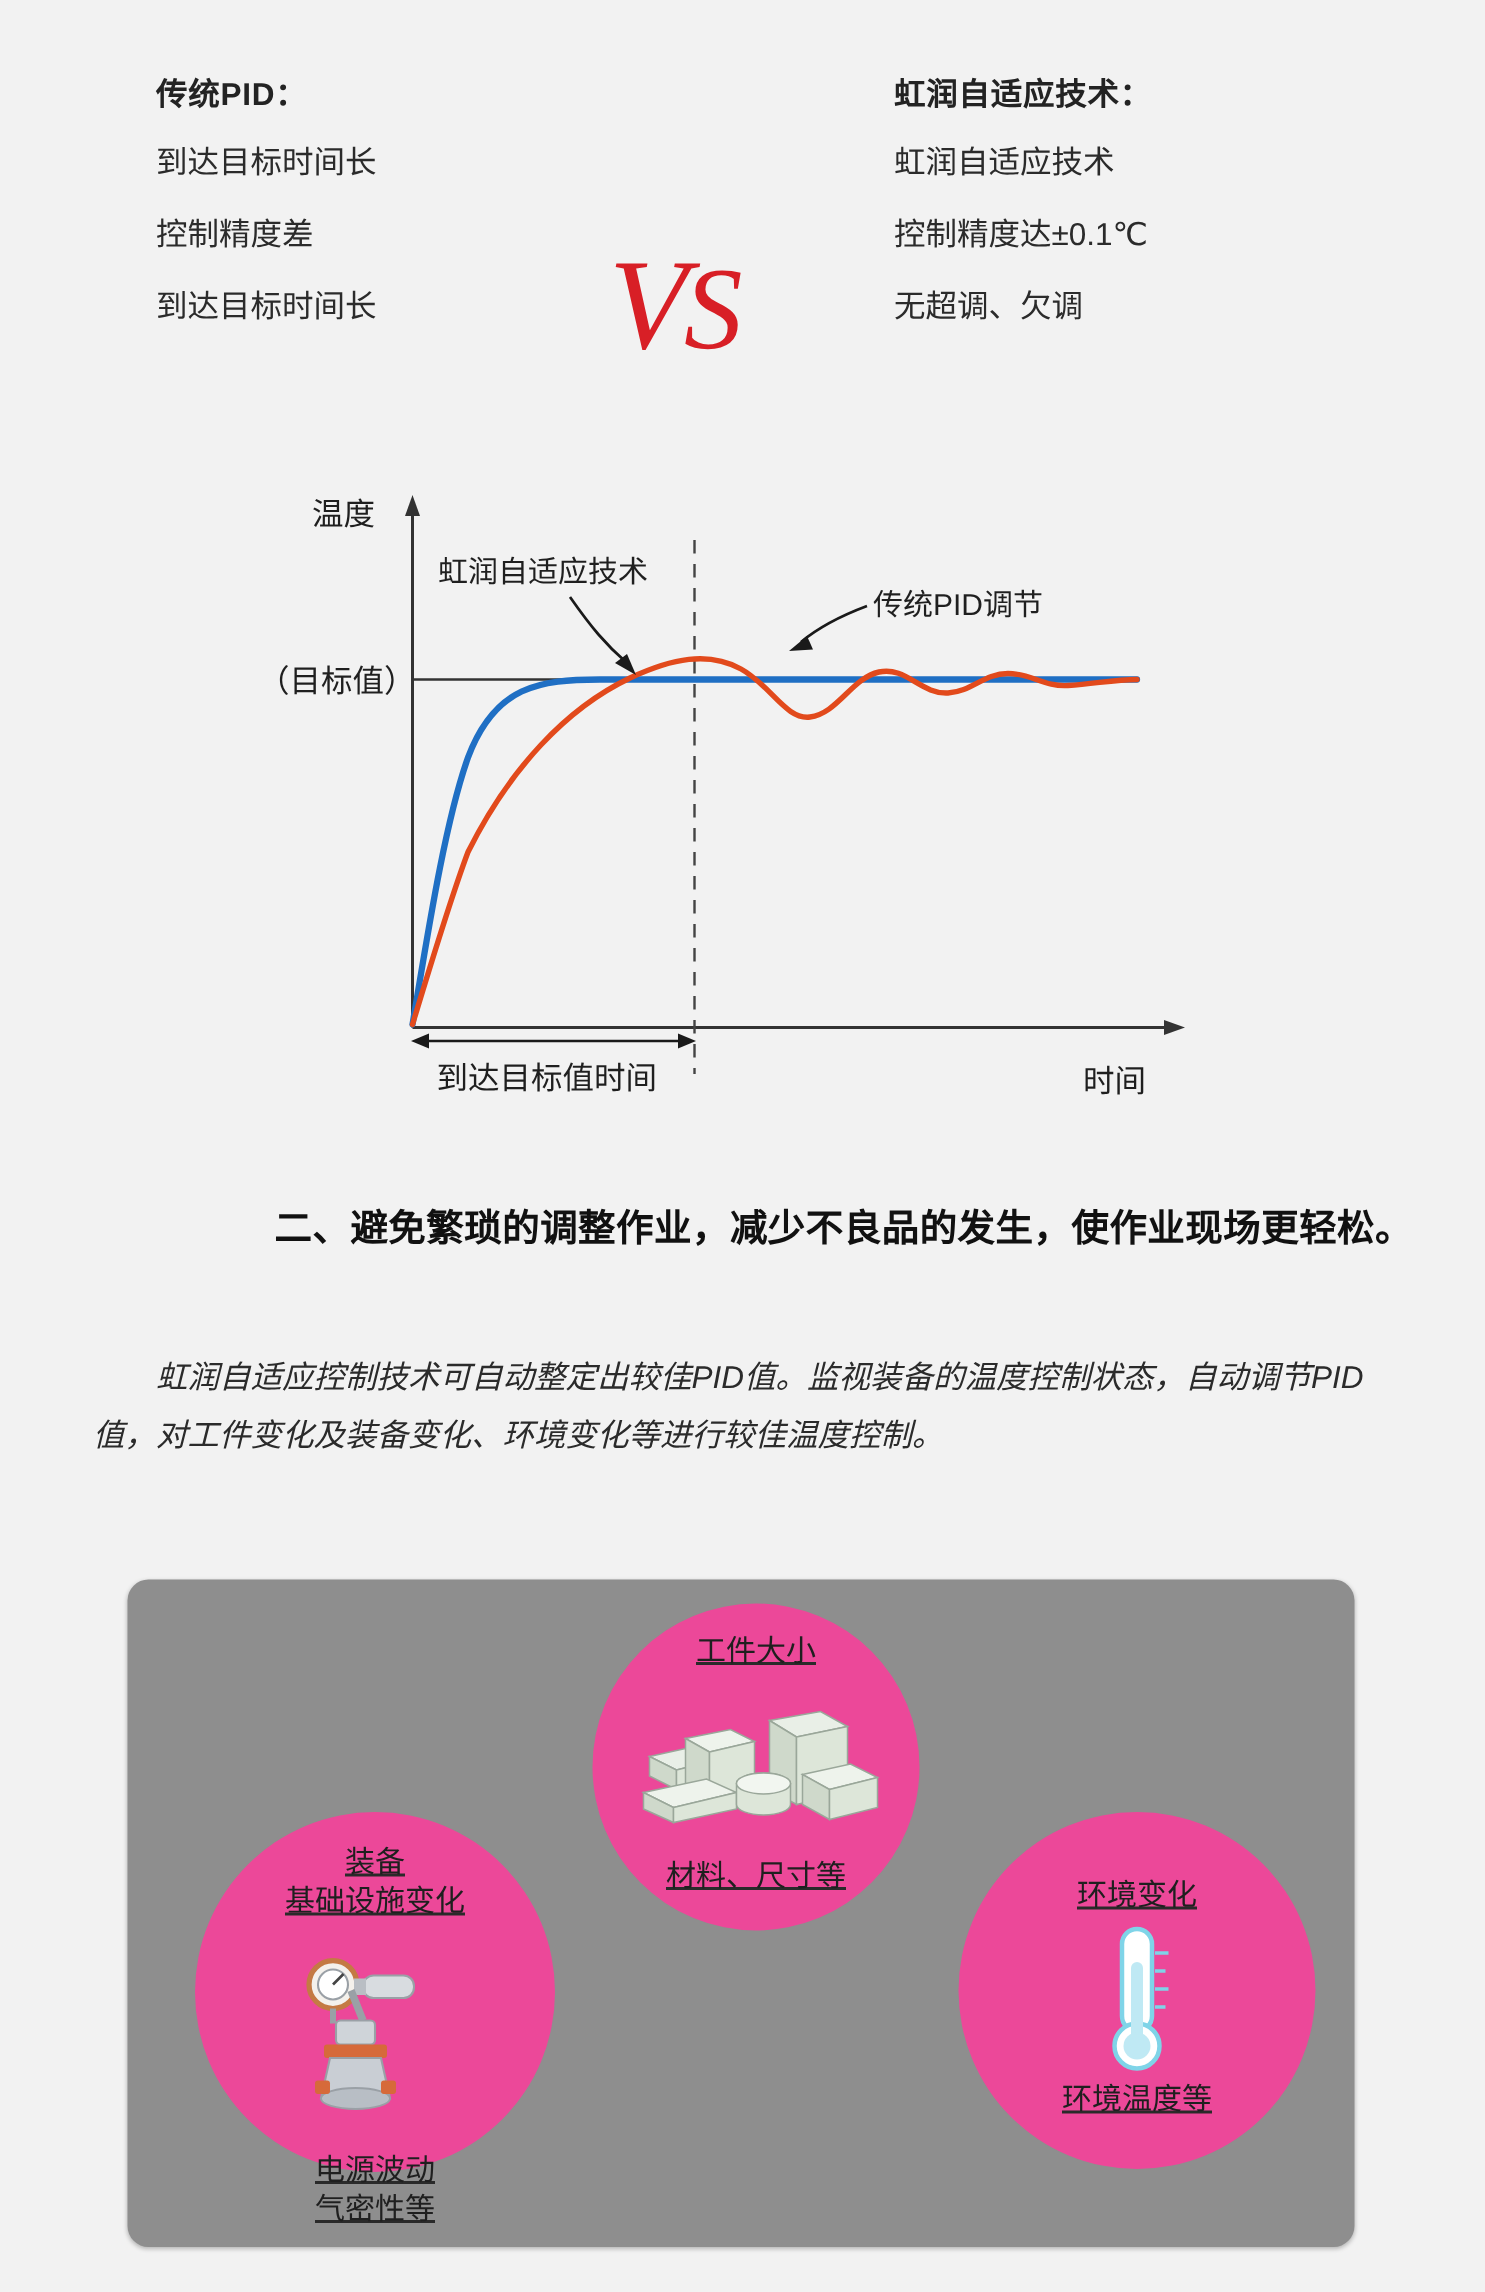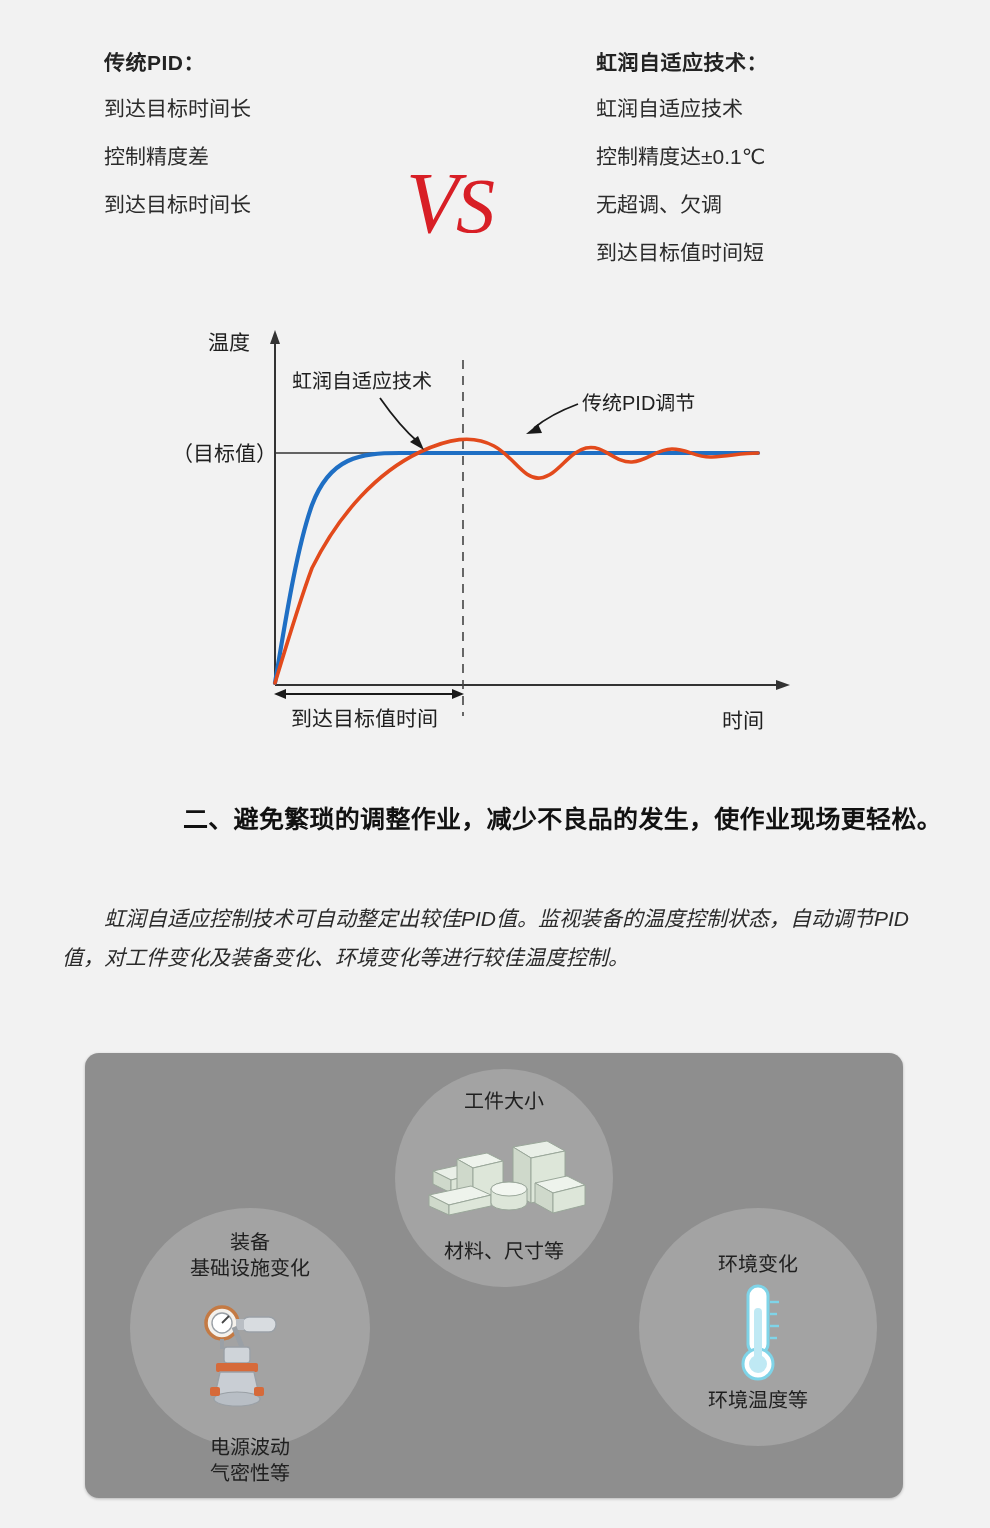--- a/index.html
+++ b/index.html
@@ -96,26 +96,27 @@
     top: 1053px;
     width: 818px;
     height: 445px;
     background: #8e8e8e;
     border-radius: 14px;
     box-shadow: 0 1px 3px rgba(0,0,0,0.25);
   }
   .bubble {
     position: absolute;
     border-radius: 50%;
-    background: #a3a3a3;
+    background: #ec4899;
     display: flex;
     flex-direction: column;
     align-items: center;
     justify-content: flex-start;
     text-align: center;
+    text-decoration: underline;
   }
   .bubble .cap-top {
     font-size: 20px;
     line-height: 1.28;
     color: #1f1f1f;
     white-space: pre-line;
   }
   .bubble .cap-bottom {
     font-size: 20px;
     line-height: 1.28;
@@ -151,21 +152,20 @@
       <text x="6" y="78" font-family="'Liberation Serif','DejaVu Serif',serif" font-size="86" font-style="italic" fill="#d81f26">V</text>
       <text x="56" y="78" font-family="'Liberation Serif','DejaVu Serif',serif" font-size="78" font-style="italic" fill="#d81f26">S</text>
     </svg>
   </div>
 
   <div class="col right">
     <div class="col-title">虹润自适应技术：</div>
     <div class="col-item">虹润自适应技术</div>
     <div class="col-item">控制精度达±0.1℃</div>
     <div class="col-item">无超调、欠调</div>
-    <div class="col-item">到达目标值时间短</div>
   </div>
 </div>
 
 <div class="chart-wrap">
   <svg width="990" height="470" viewBox="0 0 990 470" xmlns="http://www.w3.org/2000/svg">
 
     <g>
       <line x1="275" y1="38" x2="275" y2="385" stroke="#333" stroke-width="2"></line>
       <polygon points="275,30 270,44 280,44" fill="#333"></polygon>
       <line x1="275" y1="385" x2="782" y2="385" stroke="#333" stroke-width="2"></line>

